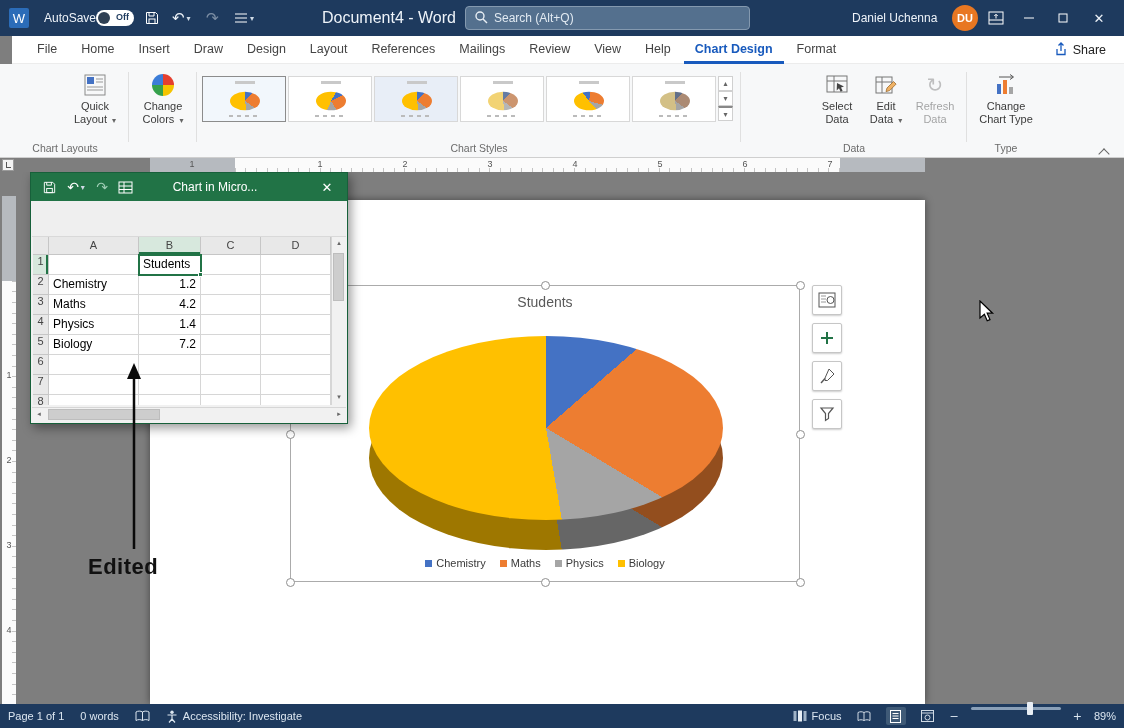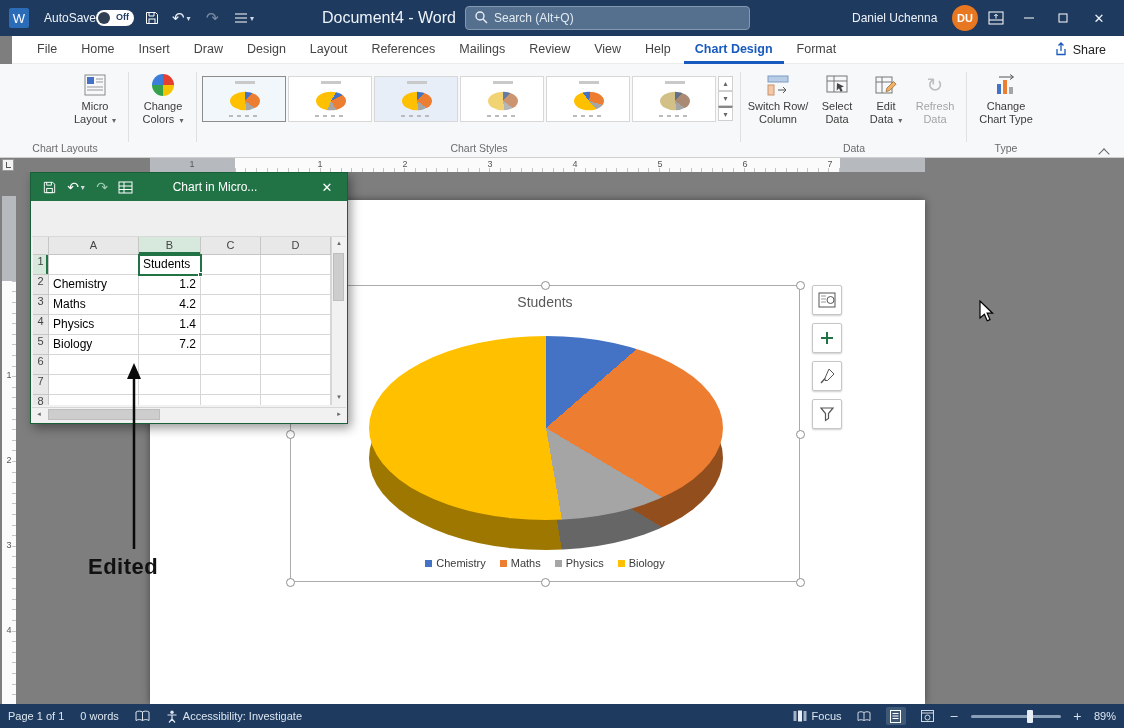--- a/index.html
+++ b/index.html
@@ -86,21 +86,21 @@
 .hscroll{position:absolute;left:1px;top:234px;width:314px;height:14px;background:#f1f1f1;border-top:1px solid #d6d6d6}
 .sbtn{position:absolute;width:14px;height:14px;font-size:7px;color:#666;text-align:center;line-height:13px;background:#f1f1f1}
 .sthumb{position:absolute;background:#cdcdcd;border:1px solid #bdbdbd}
 
 .edited{position:absolute;left:88px;top:382px;font-size:22px;font-weight:800;letter-spacing:.5px;color:#111;z-index:6}
 .arrow{position:absolute;left:125px;top:191px;z-index:6}
 .cursor{position:absolute;left:978px;top:128px;z-index:9}
 
 .statusbar{position:absolute;left:0;top:704px;width:1124px;height:24px;background:#1e3a5e;color:#dce6f0;font-size:11px;display:flex;align-items:center;padding:4px 8px;gap:16px}
 .sb-item{display:flex;align-items:center;gap:5px;white-space:nowrap}
-.sb-right{margin-left:auto;display:flex;align-items:center;gap:12px}
+.sb-right{margin-left:auto;display:flex;gap:12px}
 .viewic{width:20px;height:18px;display:flex;align-items:center;justify-content:center;border-radius:2px}
 .viewic.active{background:#3f5a77}
 .ztrack{position:relative;width:90px;height:3px;background:#8aa0b8;border-radius:2px}
 .zthumb{position:absolute;left:56px;top:-5px;width:6px;height:13px;background:#e8eef5;border-radius:1px}
 </style>
 </head>
 <body>
 
 <div class="app">
 
@@ -195,21 +195,21 @@
       <div class="ric">
           <svg width="26" height="26">
             <rect x="3" y="3" width="20" height="20" fill="none" stroke="#8a8a8a"></rect>
             <rect x="5" y="5" width="7" height="7" fill="#4472c4"></rect>
             <line x1="14" y1="7" x2="21" y2="7" stroke="#999"></line>
             <line x1="14" y1="10" x2="21" y2="10" stroke="#999"></line>
             <line x1="5" y1="15" x2="21" y2="15" stroke="#999"></line>
             <line x1="5" y1="18" x2="21" y2="18" stroke="#999"></line>
           </svg>
         </div>
-      <div>Micro</div>
+      <div>Quick</div>
       <div><span>Layout</span> <span class="dd glyph" style="color:#666">▾</span></div>
     </div>
     <div class="sep" style="left:128px"></div>
     <div class="rbtn" style="left:134px">
       <div class="ric">
           <span class="colorwheel"></span>
         </div>
       <div>Change</div>
       <div><span>Colors</span> <span class="dd glyph" style="color:#666">▾</span></div>
     </div>
@@ -230,31 +230,20 @@
     <div class="thumb" style="left:546px">
         <div class="minipie pie-face" style="transform: scaleY(0.62) rotate(-25deg); background: conic-gradient(rgb(68, 114, 196) 0deg, rgb(68, 114, 196) 30.8571deg, rgb(237, 125, 49) 30.8571deg, rgb(237, 125, 49) 138.857deg, rgb(165, 165, 165) 138.857deg, rgb(165, 165, 165) 174.857deg, rgb(255, 192, 0) 174.857deg, rgb(255, 192, 0) 360deg);"></div>
       </div>
     <div class="thumb" style="left:632px">
         <div class="minipie pie-face" style="filter: saturate(0.3); background: conic-gradient(rgb(68, 114, 196) 0deg, rgb(68, 114, 196) 30.8571deg, rgb(237, 125, 49) 30.8571deg, rgb(237, 125, 49) 138.857deg, rgb(165, 165, 165) 138.857deg, rgb(165, 165, 165) 174.857deg, rgb(255, 192, 0) 174.857deg, rgb(255, 192, 0) 360deg);"></div>
       </div>
     <div class="gsc glyph" style="left:718px;top:12px">▴</div>
     <div class="gsc glyph" style="left:718px;top:27px">▾</div>
     <div class="gsc glyph" style="left:718px;top:42px;border-top:2px solid #888">▾</div>
     <div class="sep" style="left:740px"></div>
-    <div class="rbtn" style="left:746px;width:64px">
-      <div class="ric">
-          <svg width="26" height="26">
-            <rect x="3" y="4" width="20" height="6" fill="#b9cce6" stroke="#7d9cc4"></rect>
-            <rect x="3" y="13" width="6" height="10" fill="#f3c7a8" stroke="#c89468"></rect>
-            <path d="M13 18h8M18 15l3 3-3 3" fill="none" stroke="#555"></path>
-          </svg>
-        </div>
-      <div>Switch Row/</div>
-      <div>Column</div>
-    </div>
     <div class="rbtn" style="left:812px;width:50px">
       <div class="ric">
           <svg width="26" height="26">
             <rect x="3" y="4" width="20" height="16" fill="none" stroke="#777"></rect>
             <line x1="3" y1="9" x2="23" y2="9" stroke="#777"></line>
             <line x1="10" y1="4" x2="10" y2="20" stroke="#777"></line>
             <path d="M13 11l7 3.5-3 .9 1.6 3.4-2 .9-1.6-3.4-2.3 2.2z" fill="#444"></path>
           </svg>
         </div>
       <div>Select</div>

